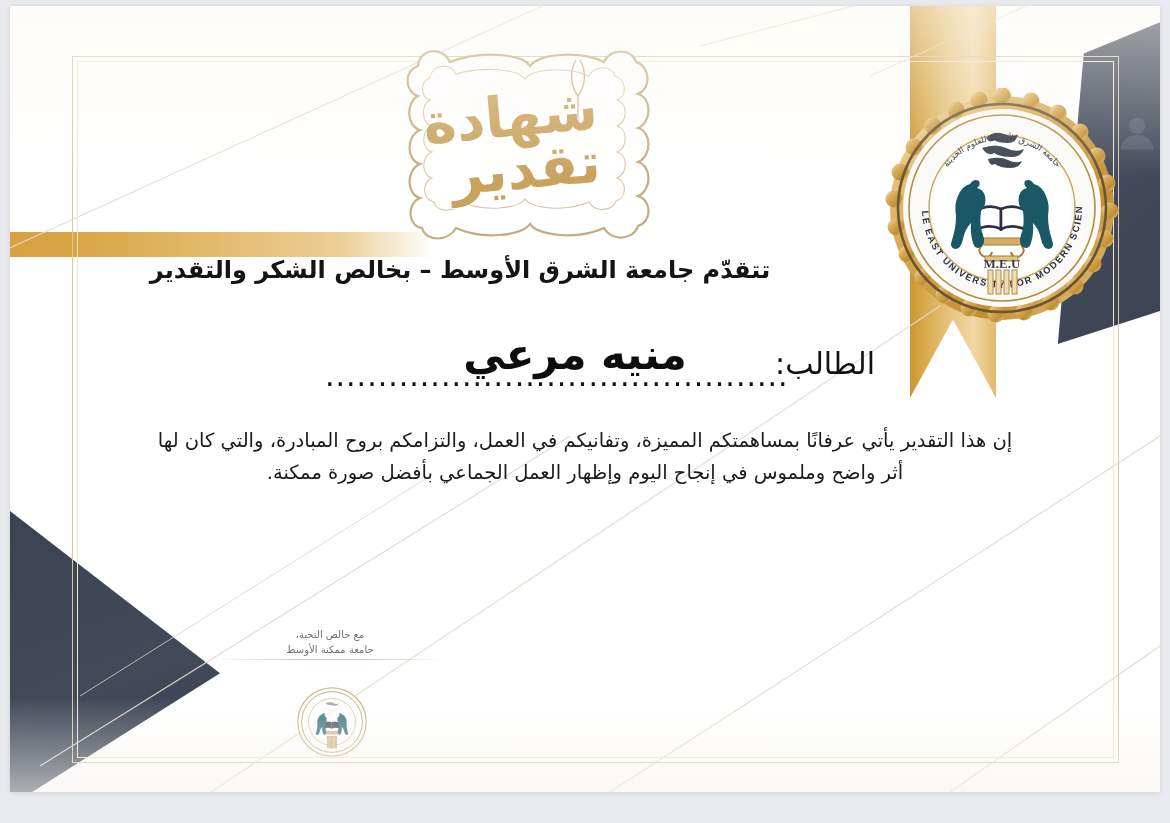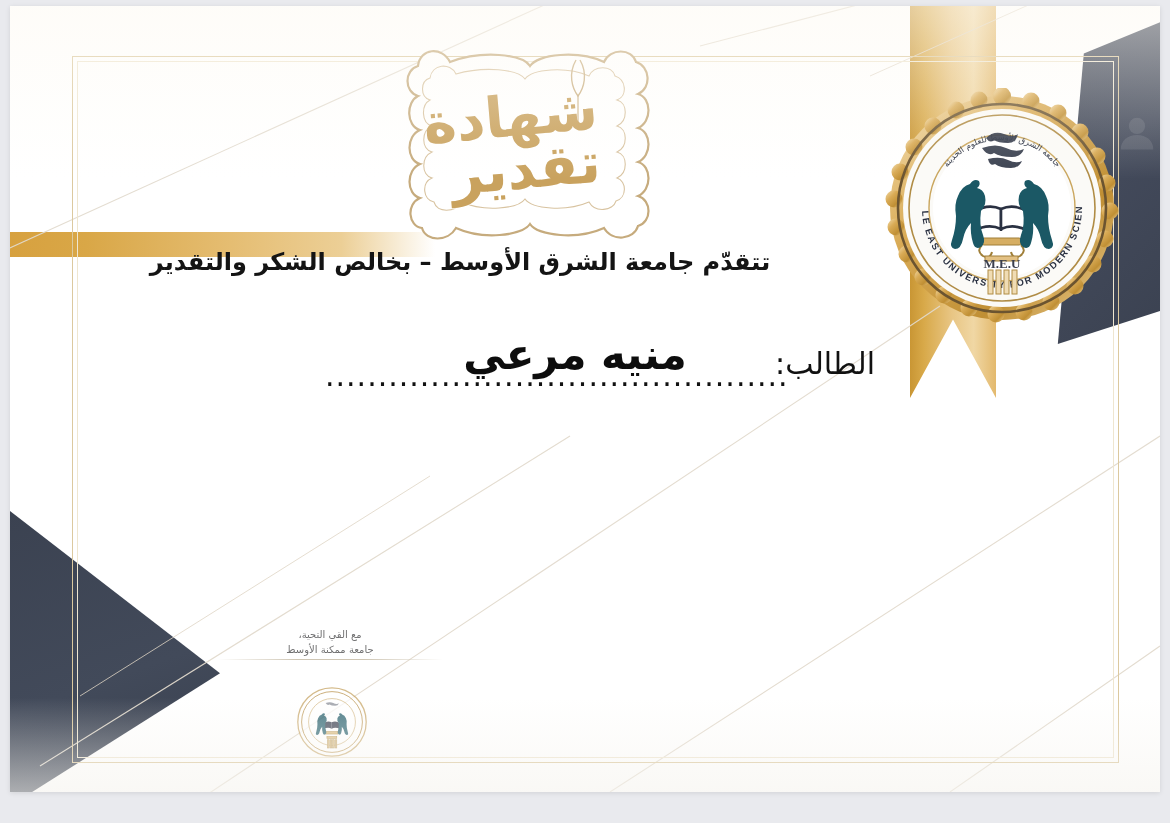--- a/index.html
+++ b/index.html
@@ -90,21 +90,21 @@
   .pt2{margin-right:8px;}
 
   
   .seal{position:absolute;left:872px;top:82px;width:240px;height:240px;}
   .seal-sign{position:absolute;left:284px;top:678px;width:76px;height:76px;opacity:.75;}
 
   
   .content{position:absolute;left:0;top:0;width:1170px;height:823px;}
 
   .headline{
-    position:absolute;left:0;top:248px;width:920px;
+    position:absolute;left:0;top:256px;width:920px;
     text-align:center;
     font-size:24px;font-weight:bold;color:#141414;
     direction:rtl;
   }
 
   .name-row{
     position:absolute;left:295px;top:318px;width:595px;height:72px;
     direction:rtl;
   }
   .student-label{
@@ -359,20 +359,21 @@
   <div class="content">
 
     <div class="headline">تتقدّم جامعة الشرق الأوسط – بخالص الشكر والتقدير</div>
 
     <div class="name-row">
       <div class="dots">.................................................</div>
       <div class="student-label">الطالب:</div>
       <div class="student-name">منيه مرعي</div>
     </div>
 
+    <div class="para para1">إن هذا التقدير يأتي عرفانًا بمساهمتكم المميزة، وتفانيكم في العمل، والتزامكم بروح المبادرة، والتي كان لها أثر واضح وملموس في إنجاح اليوم وإظهار العمل الجماعي بأفضل صورة ممكنة.</div>
 
     <div class="sig-rule"></div>
     <div class="signoff">
-      <div>مع القي التحية،</div>
+      <div>مع خالص التحية،</div>
       <div>جامعة ممكنة الأوسط</div>
     </div>
   </div>
 </div>
 
 </body></html>

